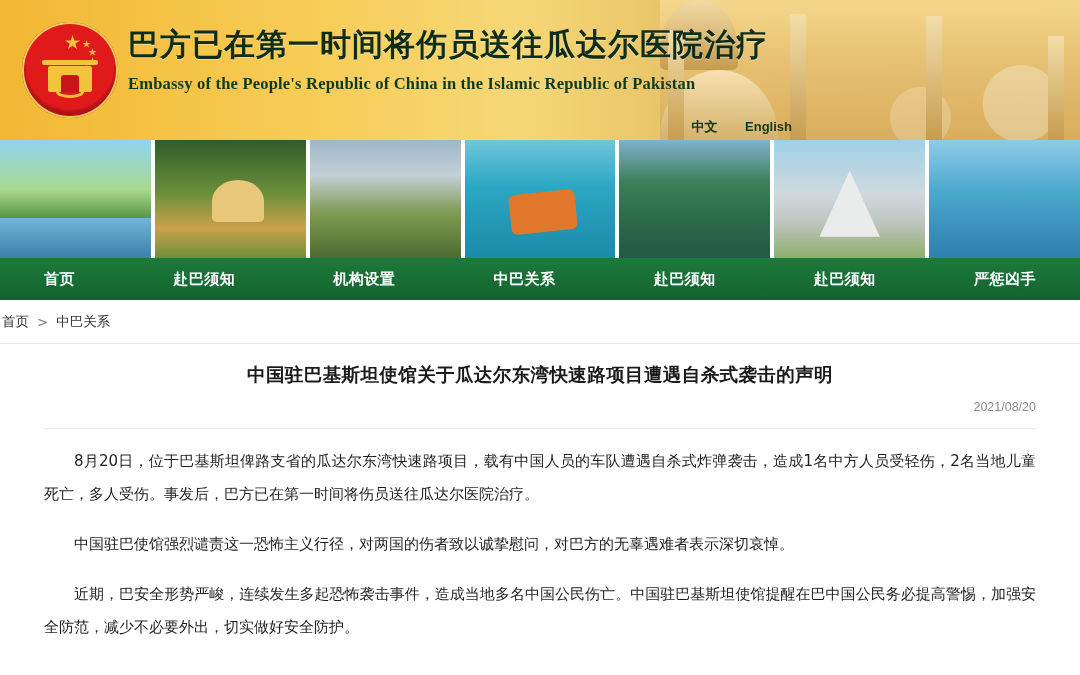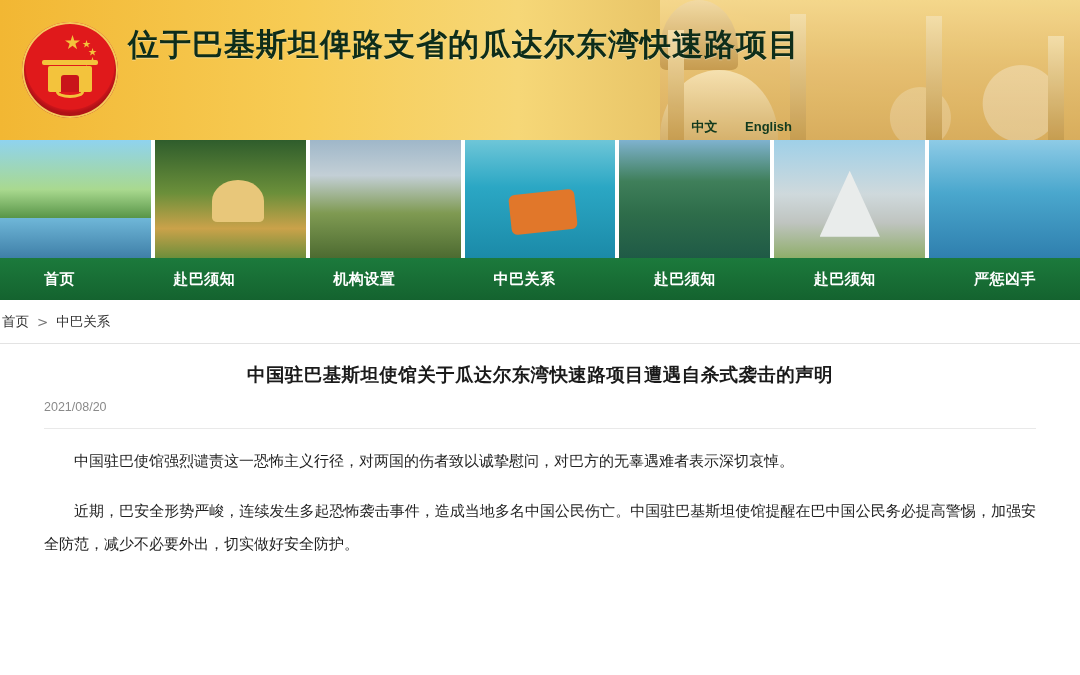--- a/index.html
+++ b/index.html
@@ -115,21 +115,21 @@
   .breadcrumb .sep { margin: 0 8px; color:#777; }
   .breadcrumb a { color:#333; text-decoration:none; }
 
   
   .article { padding: 18px 44px 0 44px; }
   .art-title {
     text-align:center; font-size: 18.5px; font-weight: bold; color:#1a1a1a;
     font-family:Liberation Sans, sans-serif; letter-spacing: .4px;
   }
   .art-date {
-    text-align:left; margin-top: 13px; font-size: 12.5px; color:#8a8a8a;
+    text-align:right; margin-top: 13px; font-size: 12.5px; color:#8a8a8a;
     font-family:"Liberation Sans", sans-serif;
   }
   .art-rule { margin-top: 14px; border-top: 1px solid #e9e9e9; }
   .art-body { margin-top: 16px; }
   .art-body p {
     margin: 0 0 17px 0;
     text-indent: 2em;
     font-size: 15px;
     line-height: 33px;
     color: #1f1f1f;
@@ -158,21 +158,22 @@
       <span class="star s1">★</span>
       <span class="star s2">★</span>
       <span class="star s3">★</span>
       <span class="star s4">★</span>
       <span class="bar"></span>
       <span class="gate"></span>
       <span class="cog"></span>
     </div>
 
     <div class="header-text">
-      <div class="title-cn">位于巴基斯坦俾路支省的瓜达尔东湾快速路项目</div>
+      <div class="title-cn">巴方已在第一时间将伤员送往瓜达尔医院治疗</div>
+      <div class="title-en">Embassy of the People's Republic of China in the Islamic Republic of Pakistan</div>
     </div>
 
     <div class="lang-bar">
       <span>中文</span>
       <span>English</span>
     </div>
   </div>
 
   <div class="strip">
     <div class="photo p1"></div>
@@ -198,18 +199,19 @@
     <a href="#">首页</a>
     <span class="sep">&gt;</span>
     <a href="#">中巴关系</a>
   </div>
 
   <div class="article">
     <div class="art-title">中国驻巴基斯坦使馆关于瓜达尔东湾快速路项目遭遇自杀式袭击的声明</div>
     <div class="art-date">2021/08/20</div>
     <div class="art-rule"></div>
     <div class="art-body">
+      <p>8月20日，位于巴基斯坦俾路支省的瓜达尔东湾快速路项目，载有中国人员的车队遭遇自杀式炸弹袭击，造成1名中方人员受轻伤，2名当地儿童死亡，多人受伤。事发后，巴方已在第一时间将伤员送往瓜达尔医院治疗。</p>
       <p>中国驻巴使馆强烈谴责这一恐怖主义行径，对两国的伤者致以诚挚慰问，对巴方的无辜遇难者表示深切哀悼。</p>
       <p>近期，巴安全形势严峻，连续发生多起恐怖袭击事件，造成当地多名中国公民伤亡。中国驻巴基斯坦使馆提醒在巴中国公民务必提高警惕，加强安全防范，减少不必要外出，切实做好安全防护。</p>
     </div>
   </div>
 
 </div>
 
 </body></html>

